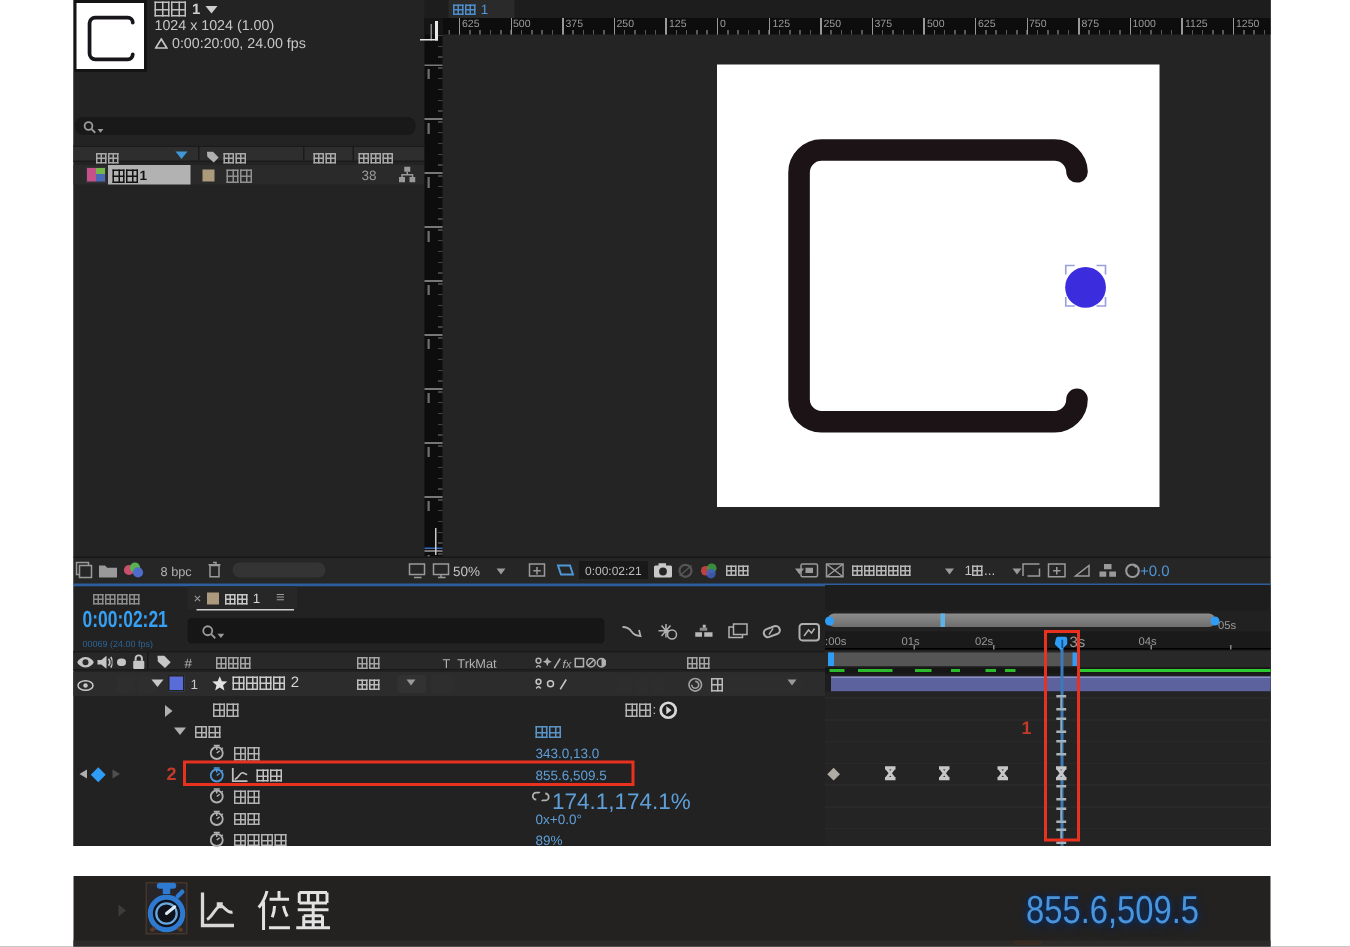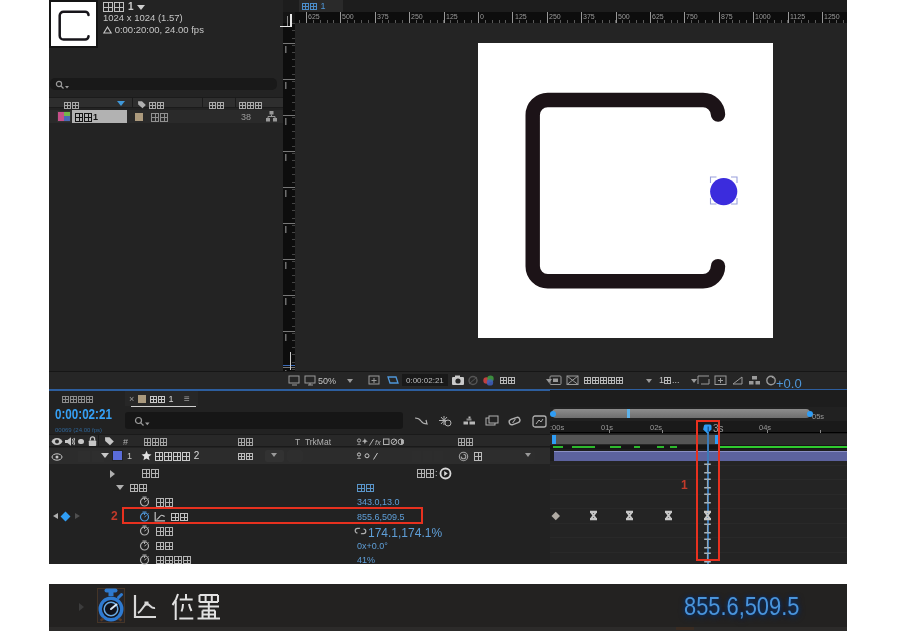--- a/index.html
+++ b/index.html
@@ -21,21 +21,21 @@
 <body>
 <div class="a" id="shot">
 
   <div class="a" style="left:0;top:0;width:234px;height:371px;background:#232323"></div>
   <div class="a" style="left:0;top:0;width:49px;height:48px;background:#fff;border:2px solid #141414">
     <svg width="45" height="44" viewBox="0 0 45 44">
         <path d="M37.5 13 a3.3 3.3 0 0 0 -3.3 -3.3 L12.5 9.7 a3.8 3.8 0 0 0 -3.8 3.8 L8.7 33.7 a3.8 3.8 0 0 0 3.8 3.8 L34.2 37.5 a3.3 3.3 0 0 0 3.3 -3.3" fill="none" stroke="#17151a" stroke-width="2.5" stroke-linecap="round"></path>
       </svg>
   </div>
   <div class="t" style="left:54px;top:0px;font-size:11px;color:#cecece"><span class="z" style="width:10px;height:10.5px"></span><span class="z" style="width:10px;height:10.5px"></span> <b style="font-size:10px">1</b> <span style="display:inline-block;width:0;height:0;border-left:4px solid transparent;border-right:4px solid transparent;border-top:5px solid #cecece;vertical-align:middle"></span></div>
-  <div class="t" style="left:54px;top:12px;font-size:9.5px;color:#c6c6c6">1024 x 1024 (1.57)</div>
+  <div class="t" style="left:54px;top:12px;font-size:9.5px;color:#c6c6c6">1024 x 1024 (1.00)</div>
   <div class="t" style="left:54px;top:23.5px;font-size:9.5px;color:#c6c6c6"><svg width="9" height="8" style="vertical-align:-1px">
         <path d="M4.5 1 L8.2 7 H0.8 Z" fill="none" stroke="#c6c6c6" stroke-width="1.1"></path>
       </svg> 0:00:20:00, 24.00 fps</div>
 
   <div class="a" style="left:1px;top:78px;width:227px;height:12px;background:#191919;border-radius:5px">
     <svg class="a" style="left:5px;top:1.5px" width="14" height="10">
         <circle cx="4" cy="4" r="2.6" fill="none" stroke="#9a9a9a" stroke-width="1.2"></circle>
         <line x1="6" y1="6" x2="8.5" y2="8.5" stroke="#9a9a9a" stroke-width="1.2"></line>
         <path d="M10 6 l4 0 -2 2.5z" fill="#9a9a9a"></path>
       </svg>
@@ -118,21 +118,40 @@
       <g stroke="#9aa0dc" stroke-width="1.1" fill="none">
         <path d="M232.5 140 v-6 h6"></path>
           <path d="M253 134 h6 v6"></path>
           <path d="M259 155 v6 h-6"></path>
           <path d="M238.5 161 h-6 v-6"></path>
       </g>
     </svg>
   </div>
 
   <div class="a" style="left:0;top:371px;width:798px;height:19px;background:#262626;border-top:1px solid #161616"></div>
-  <div class="a" id="cfoot" style="left:236px;top:371px;width:564px;height:19px">
+  <div class="a" id="pfoot" style="left:0;top:371px;width:234px;height:19px">
+    <svg class="a" style="left:1px;top:3px" width="12" height="12">
+        <rect x="1" y="1" width="8" height="8" fill="none" stroke="#9a9a9a"></rect>
+        <rect x="3" y="3" width="8" height="8" fill="#262626" stroke="#9a9a9a"></rect>
+      </svg>
+    <svg class="a" style="left:16px;top:3px" width="14" height="12">
+        <path d="M1 3h4l1.5 1.5H13v6.5H1z" fill="#9a9a9a"></path>
+      </svg>
+    <svg class="a" style="left:32px;top:3px" width="16" height="12">
+        <circle cx="5" cy="6" r="3.4" fill="#c94f6c"></circle>
+        <circle cx="9" cy="4.4" r="3.4" fill="#5ab153"></circle>
+        <circle cx="11" cy="7.6" r="3.4" fill="#4f6cc9"></circle>
+      </svg>
+    <div class="t" style="left:58px;top:5px;font-size:8.5px;color:#b0b0b0">8 bpc</div>
+    <svg class="a" style="left:89px;top:3px" width="10" height="12">
+        <path d="M2 3h6v7.5H2z M1 2.5h8 M4 1h2v1.5" fill="none" stroke="#9a9a9a"></path>
+      </svg>
+    <div class="a" style="left:106px;top:3.5px;width:62px;height:10px;background:#343434;border-radius:5px"></div>
+  </div>
+  <div class="a" id="cfoot" style="left:220px;top:371px;width:564px;height:19px">
     <svg class="a" style="left:3px;top:3.5px" width="13" height="11">
         <rect x="1" y="1" width="10" height="7" fill="none" stroke="#9a9a9a"></rect>
         <path d="M4 10h5" stroke="#9a9a9a"></path>
       </svg>
     <svg class="a" style="left:19px;top:3.5px" width="13" height="11">
         <rect x="1" y="1" width="10" height="7" fill="none" stroke="#9a9a9a"></rect>
         <path d="M4 10h5M6 8v2" stroke="#9a9a9a"></path>
       </svg>
     <div class="t" style="left:33px;top:4.5px;font-size:9px;color:#c4c4c4">50%</div>
     <div class="a" style="left:62px;top:8px;width:0;height:0;border-left:3.5px solid transparent;border-right:3.5px solid transparent;border-top:4px solid #9a9a9a"></div>
@@ -186,21 +205,21 @@
       </svg>
     <svg class="a" style="left:463px;top:3.5px" width="13" height="11">
         <rect x="4" y="1" width="5" height="3.5" fill="#9a9a9a"></rect>
         <rect x="1" y="6" width="4.5" height="3.5" fill="#9a9a9a"></rect>
         <rect x="7.5" y="6" width="4.5" height="3.5" fill="#9a9a9a"></rect>
       </svg>
     <svg class="a" style="left:480px;top:3.5px" width="12" height="11">
         <circle cx="6" cy="5.5" r="4.2" fill="none" stroke="#9a9a9a" stroke-width="1.4"></circle>
         <path d="M6 1.3l2.5 2" stroke="#9a9a9a"></path>
       </svg>
-    <div class="t" style="left:491px;top:4.5px;font-size:13px;color:#4f97d9">+0.0</div>
+    <div class="t" style="left:491px;top:4.5px;font-size:10px;color:#4f97d9">+0.0</div>
   </div>
 
   <div class="a" style="left:0;top:388.5px;width:798px;height:2px;background:#2d5e9e"></div>
   <div class="a" style="left:0;top:390.5px;width:798px;height:173.5px;background:#222"></div>
   <div class="a" id="tl-left" style="left:0;top:390px;width:501px;height:174px">
 
     <div class="t" style="left:13px;top:4px;font-size:9px;color:#969696"><span class="z w7"></span><span class="z w7"></span><span class="z w7"></span><span class="z w7"></span></div>
     <div class="a" style="left:76px;top:1px;width:73px;height:15px;background:#272727"></div>
     <div class="t" style="left:80px;top:4px;font-size:9px;color:#9a9a9a">×</div>
     <div class="a" style="left:89px;top:5px;width:8px;height:8px;background:#ab9a7e"></div>
@@ -351,35 +370,35 @@
     <div class="a" style="left:26px;top:122.5px;width:0;height:0;border-top:3.5px solid transparent;border-bottom:3.5px solid transparent;border-left:5px solid #4f4f4f"></div>
 
     <svg class="a" style="left:90px;top:135px" width="11" height="11">
         <circle cx="5.5" cy="6" r="4" fill="none" stroke="#b0b0b0" stroke-width="1.2"></circle>
         <path d="M3.5 1h4M5.5 2v2M8.5 3.5l1-1M5.5 6l2-1.5" stroke="#b0b0b0"></path>
       </svg>
     <div class="t" style="left:107px;top:136px;font-size:9px;color:#c0c0c0"><span class="z"></span><span class="z"></span></div>
     <svg class="a" style="left:305px;top:137px" width="13" height="8">
         <path d="M3.5 6a2.3 2.3 0 1 1 0-4.6h2a2.3 2.3 0 0 1 0 .2M9.5 2a2.3 2.3 0 1 1 0 4.6h-2a2.3 2.3 0 0 1 0-.2" fill="none" stroke="#b0b0b0" stroke-width="1.2"></path>
       </svg>
-    <div class="t" style="left:319px;top:136px;font-size:12px;color:#5f9fd8">174.1,174.1%</div>
+    <div class="t" style="left:319px;top:136px;font-size:15px;color:#5f9fd8">174.1,174.1%</div>
 
     <svg class="a" style="left:90px;top:149.5px" width="11" height="11">
         <circle cx="5.5" cy="6" r="4" fill="none" stroke="#b0b0b0" stroke-width="1.2"></circle>
         <path d="M3.5 1h4M5.5 2v2M8.5 3.5l1-1M5.5 6l2-1.5" stroke="#b0b0b0"></path>
       </svg>
     <div class="t" style="left:107px;top:150.5px;font-size:9px;color:#c0c0c0"><span class="z"></span><span class="z"></span></div>
     <div class="t" style="left:308px;top:150.5px;font-size:9px;color:#5f9fd8">0x+0.0°</div>
 
     <svg class="a" style="left:90px;top:163.5px" width="11" height="11">
         <circle cx="5.5" cy="6" r="4" fill="none" stroke="#b0b0b0" stroke-width="1.2"></circle>
         <path d="M3.5 1h4M5.5 2v2M8.5 3.5l1-1M5.5 6l2-1.5" stroke="#b0b0b0"></path>
       </svg>
     <div class="t" style="left:107px;top:164.5px;font-size:9px;color:#c0c0c0"><span class="z"></span><span class="z"></span><span class="z"></span><span class="z"></span></div>
-    <div class="t" style="left:308px;top:164.5px;font-size:9px;color:#5f9fd8">41%</div>
+    <div class="t" style="left:308px;top:164.5px;font-size:9px;color:#5f9fd8">89%</div>
   </div>
   <div class="a" id="tl-right" style="left:501px;top:390px;width:297px;height:174px;background:#1d1d1d">
 
     <div class="a" style="left:0;top:17px;width:297px;height:14px;background:#212121"></div>
     <div class="a" style="left:2px;top:18.5px;width:258px;height:9.5px;background:linear-gradient(#8c8c8c,#6e6e6e);border-radius:4px"></div>
     <div class="a" style="left:0px;top:20.5px;width:6px;height:6px;background:#2f9df5;border-radius:50%"></div>
     <div class="a" style="left:257px;top:20.5px;width:6px;height:6px;background:#2f9df5;border-radius:50%"></div>
     <div class="a" style="left:77px;top:18.5px;width:2.5px;height:9.5px;background:#5fb2e8"></div>
 
     <div class="a" style="left:0;top:31px;width:297px;height:12px;background:#1a1a1a;border-bottom:1px solid #000"></div>

